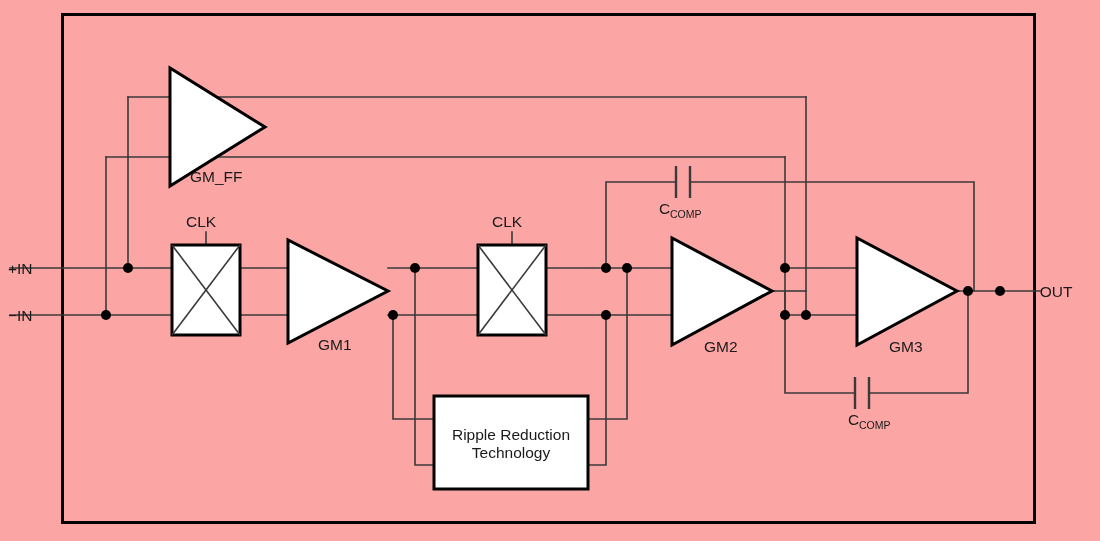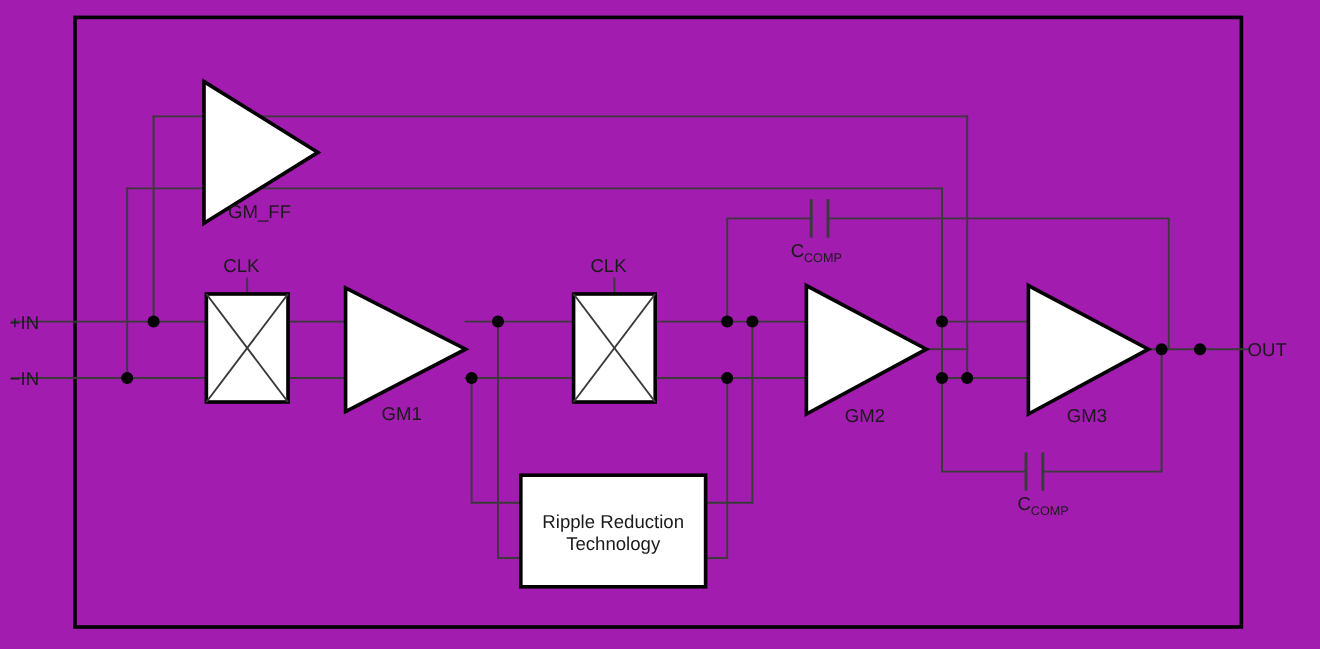--- a/index.html
+++ b/index.html
@@ -10,21 +10,21 @@
   body {
     width: 1100px;
     height: 541px;
     font-family: "Liberation Sans", sans-serif;
     overflow: hidden;
   }
   #diagram-root {
     position: relative;
     width: 1100px;
     height: 541px;
-    background: #a21caf;
+    background: #fca5a5;
   }
   svg.schematic {
     display: block;
     width: 1100px;
     height: 541px;
   }
   .wire {
     stroke: #3a3a3a;
     stroke-width: 1.6;
     fill: none;

